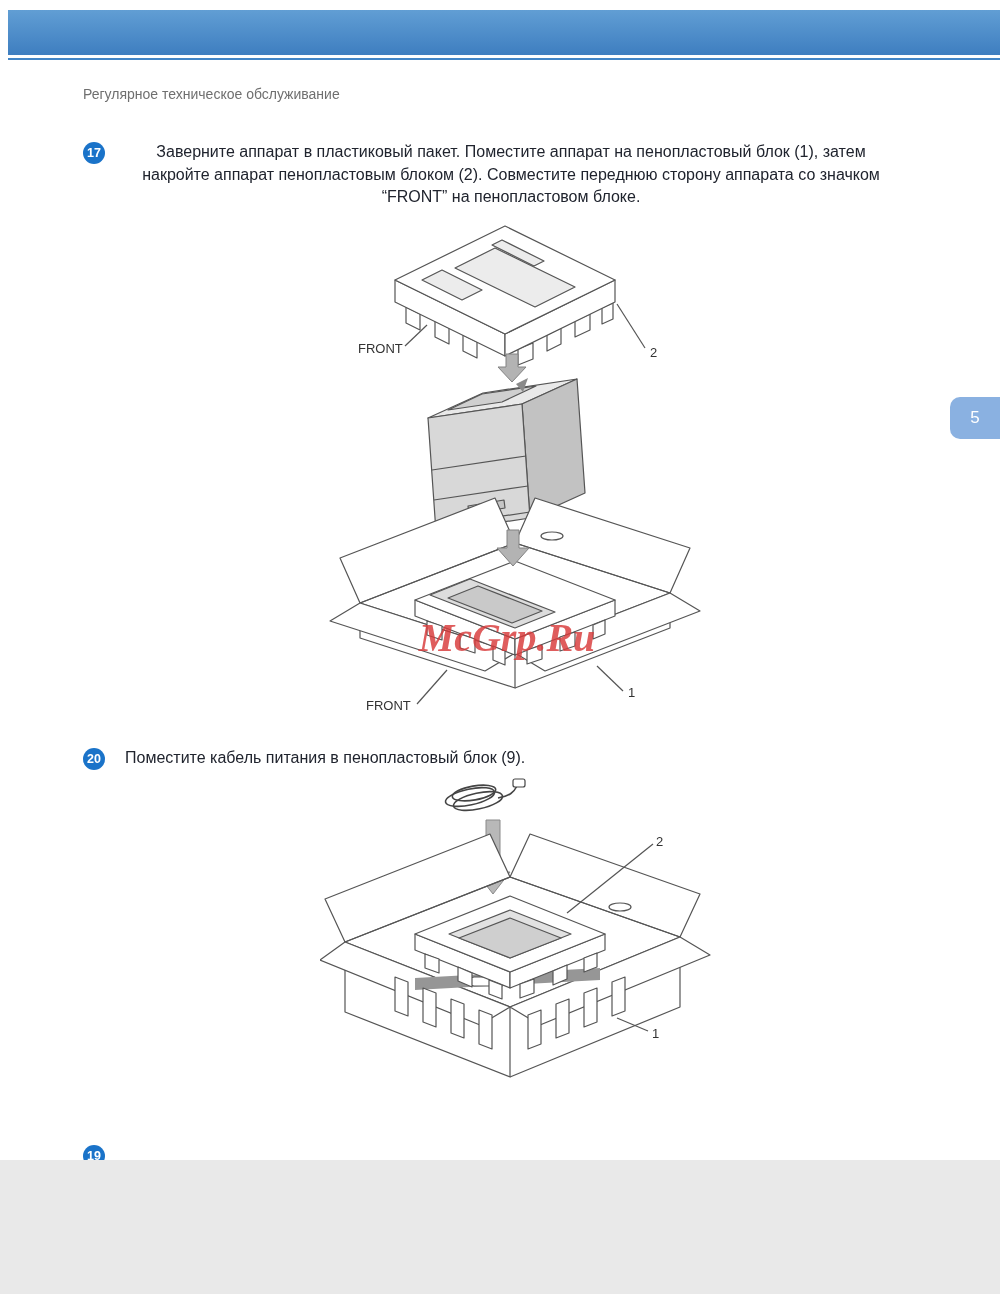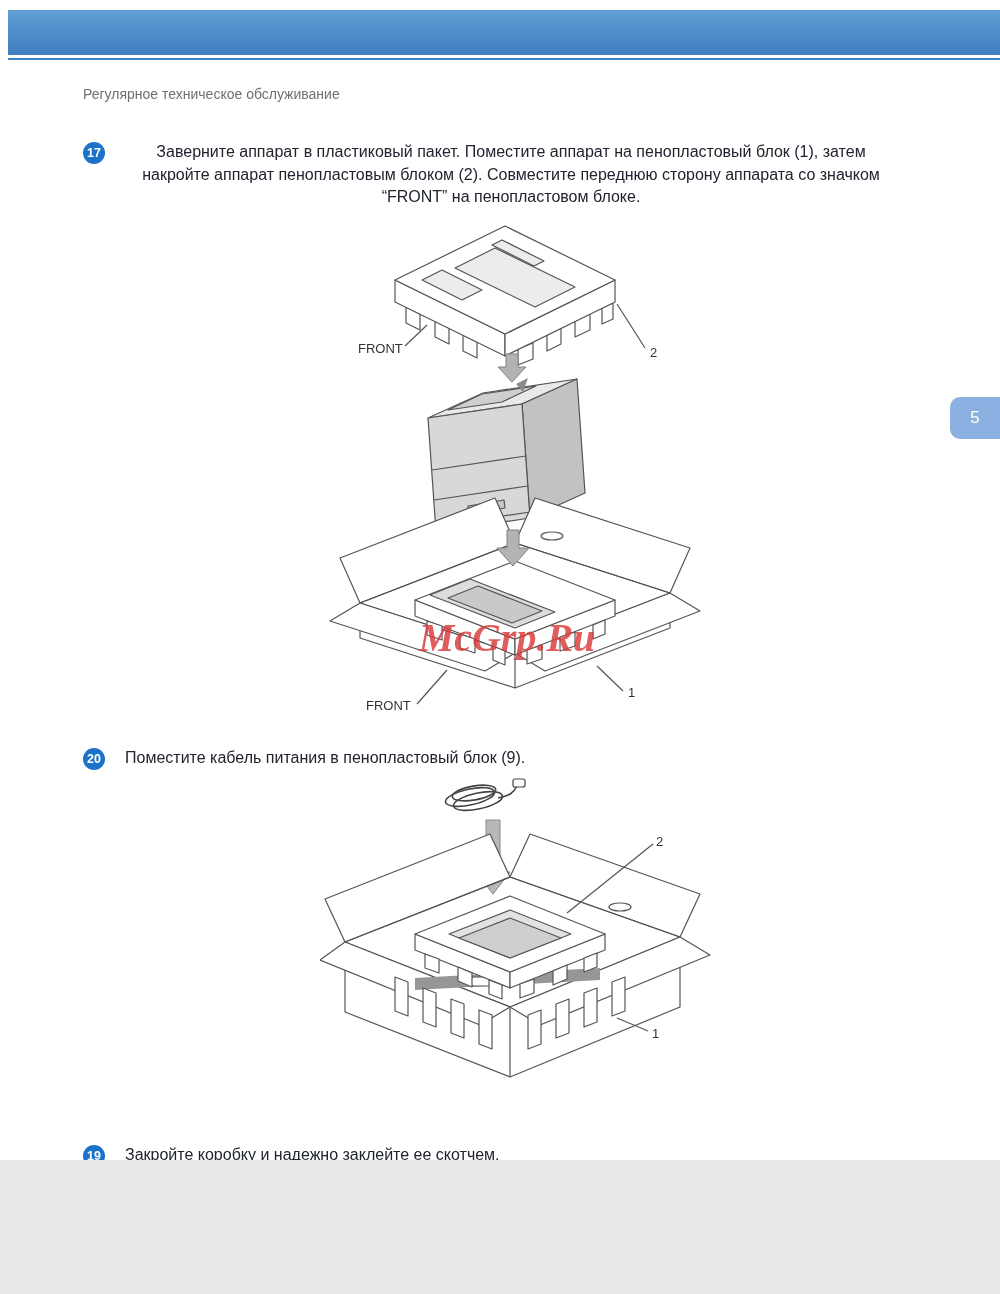--- a/index.html
+++ b/index.html
@@ -185,19 +185,18 @@
 
       <line class="line" x1="333" y1="72" x2="247" y2="141"></line>
       <text x="336" y="74">2</text>
       <line class="line" x1="328" y1="259" x2="297" y2="246"></line>
       <text x="332" y="266">1</text>
     </svg>
   </div>
 
   <section class="step" style="top:1100px;margin-top:44px;">
     <span class="badge">19</span>
-    <p class="step-text">Закройте коробку и надежно заклейте ее скотчем.</p>
   </section>
 
   <div class="page-number">148</div>
   <div class="footer-bar"></div>
 
 </div>
 
 </body></html>

